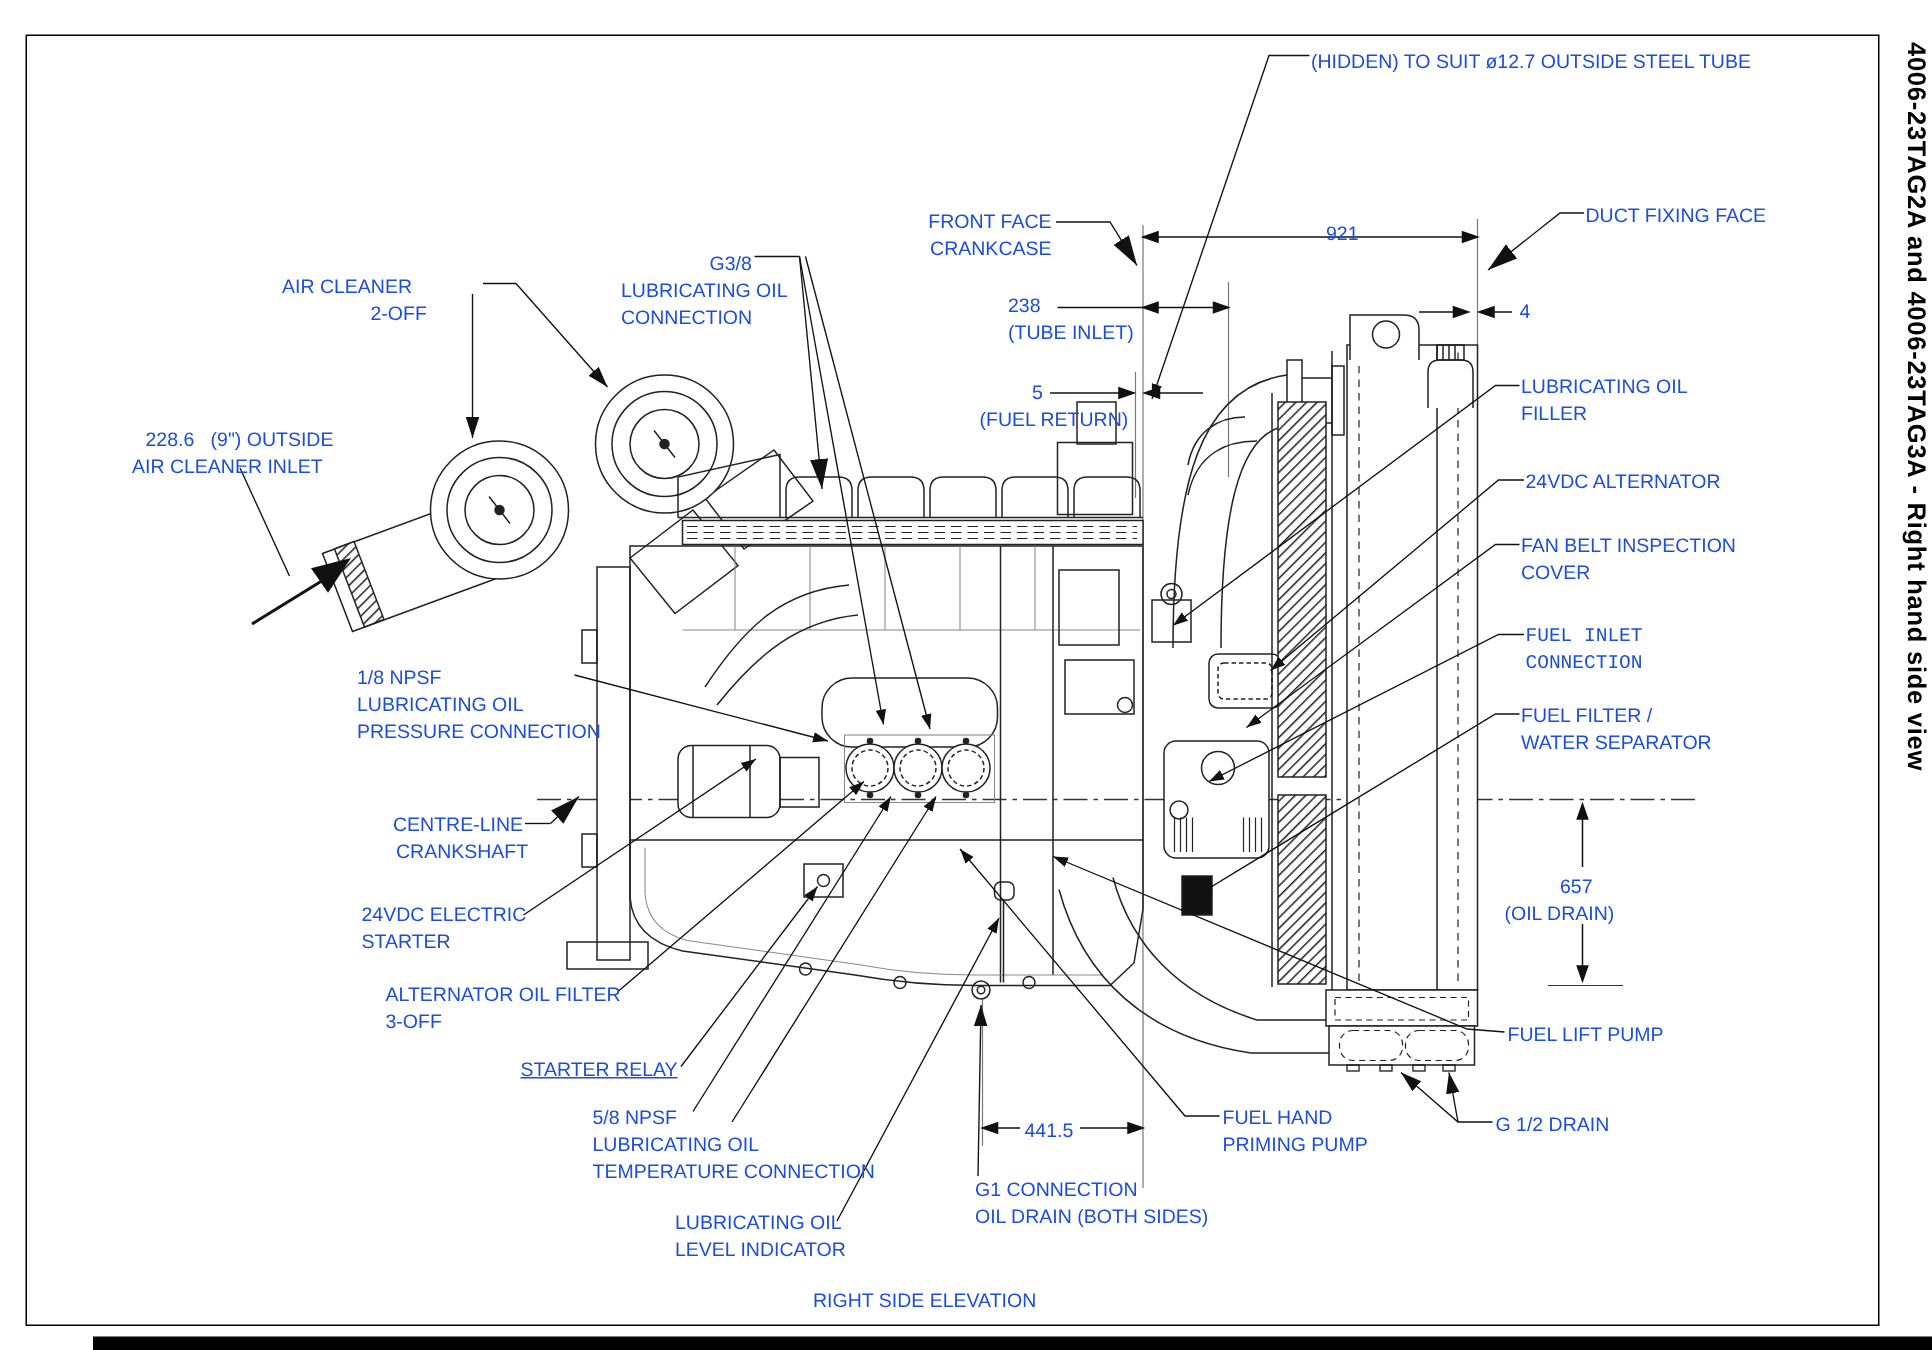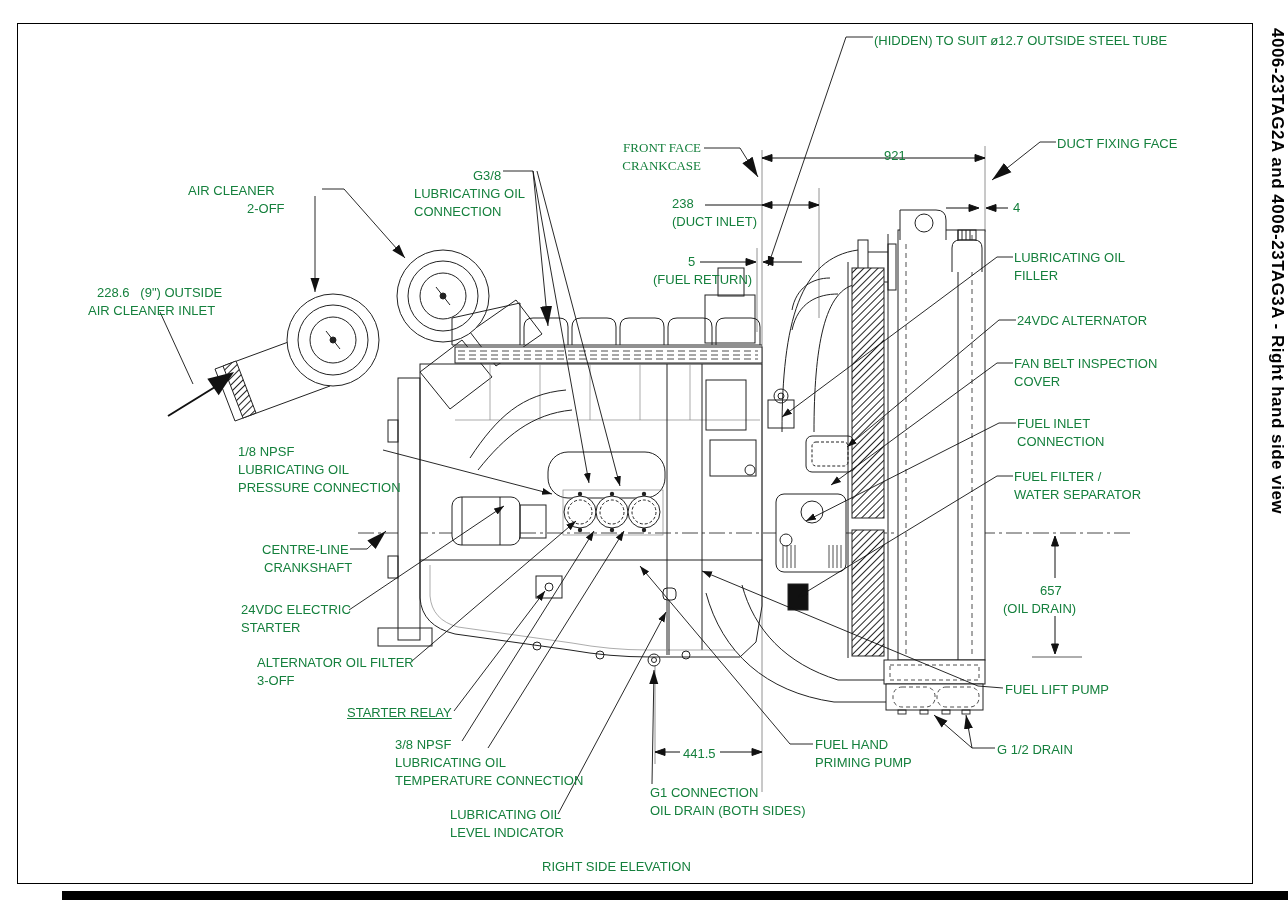--- a/index.html
+++ b/index.html
@@ -5,22 +5,22 @@
   html,body{margin:0;padding:0;background:#e8e8e8;}
   #page{position:relative;width:1288px;height:900px;background:#fff;overflow:hidden;
         font-family:"Liberation Sans",sans-serif;color:#111;}
   #frame{position:absolute;left:17px;top:23px;width:1234px;height:859px;border:1.6px solid #000;}
   #side-title{position:absolute;left:1255px;top:28px;width:32px;height:850px;
               writing-mode:vertical-rl;font-weight:bold;font-size:17px;letter-spacing:.5px;
               white-space:nowrap;color:#000;}
   #footer-bar{position:absolute;left:62px;top:891px;width:1226px;height:9px;background:#000;}
   #art{position:absolute;left:0;top:0;}
   #labels{position:absolute;left:0;top:0;width:1288px;height:900px;pointer-events:none;}
-  .co{position:absolute;font-size:13px;line-height:18px;white-space:pre;color:#15803d;}
-  .co.r{text-align:right;width:300px;font-family:Liberation Serif, serif;}
+  .co{position:absolute;font-size:13px;line-height:18px;white-space:pre;color:#1d4ed8;}
+  .co.r{text-align:right;width:300px;}
 </style>
 </head>
 <body>
 
 <div id="page">
   <div id="frame"></div>
 
   <svg id="art" width="1288" height="900" viewBox="0 0 1288 900">
     <defs>
       <pattern id="hx" width="5" height="5" patternUnits="userSpaceOnUse" patternTransform="rotate(45)">
@@ -275,39 +275,39 @@
       <polyline points="972,748 966,715" marker-end="url(#ar2)"></polyline>
     </g>
   </svg>
 
   <div id="labels">
       <div class="co" style="left: 874px; top: 30px; line-height: 21px;"><div>(HIDDEN) TO SUIT ø12.7 OUTSIDE STEEL TUBE</div></div>
       <div class="co" style="left: 1057px; top: 135px;"><div>DUCT FIXING FACE</div></div>
       <div class="co r" style="left: 401px; top: 139px;"><div>FRONT FACE</div><div>CRANKCASE</div></div>
       <div class="co" style="left: 884px; top: 147px;"><div>921</div></div>
       <div class="co" style="left: 1013px; top: 199px;"><div>4</div></div>
-      <div class="co" style="left: 672px; top: 195px;"><div>238</div><div>(DUCT INLET)</div></div>
+      <div class="co" style="left: 672px; top: 195px;"><div>238</div><div>(TUBE INLET)</div></div>
       <div class="co" style="left: 688px; top: 253px;"><div>5</div><div style="margin-left: -35px;">(FUEL RETURN)</div></div>
       <div class="co" style="left: 188px; top: 182px;"><div>AIR CLEANER</div><div style="margin-left: 59px;">2-OFF</div></div>
       <div class="co" style="left: 97px; top: 284px;"><div>228.6   (9") OUTSIDE</div><div style="margin-left: -9px;">AIR CLEANER INLET</div></div>
       <div class="co" style="left: 414px; top: 167px;"><div style="margin-left: 59px;">G3/8</div><div>LUBRICATING OIL</div><div>CONNECTION</div></div>
       <div class="co" style="left: 1014px; top: 249px;"><div>LUBRICATING OIL</div><div>FILLER</div></div>
       <div class="co" style="left: 1017px; top: 312px;"><div>24VDC ALTERNATOR</div></div>
       <div class="co" style="left: 1014px; top: 355px;"><div>FAN BELT INSPECTION</div><div>COVER</div></div>
-      <div class="co" style="left: 1017px; top: 415px;"><div>FUEL INLET</div><div>CONNECTION</div></div>
+      <div class="co" style="left: 1017px; top: 415px; font-family: Liberation Mono, monospace;"><div>FUEL INLET</div><div>CONNECTION</div></div>
       <div class="co" style="left: 1014px; top: 468px;"><div>FUEL FILTER /</div><div>WATER SEPARATOR</div></div>
       <div class="co" style="left: 1040px; top: 582px;"><div>657</div><div style="margin-left: -37px;">(OIL DRAIN)</div></div>
       <div class="co" style="left: 1005px; top: 681px;"><div>FUEL LIFT PUMP</div></div>
       <div class="co" style="left: 997px; top: 741px;"><div>G 1/2 DRAIN</div></div>
       <div class="co" style="left: 222px; top: 443px; margin-left: 16px;"><div>1/8 NPSF</div><div>LUBRICATING OIL</div><div>PRESSURE CONNECTION</div></div>
       <div class="co" style="left: 262px; top: 541px;"><div>CENTRE-LINE</div><div style="margin-left: 2px;">CRANKSHAFT</div></div>
       <div class="co" style="left: 241px; top: 601px;"><div>24VDC ELECTRIC</div><div>STARTER</div></div>
       <div class="co" style="left: 257px; top: 654px;"><div>ALTERNATOR OIL FILTER</div><div>3-OFF</div></div>
       <div class="co" style="left: 347px; top: 704px; text-decoration: underline;"><div>STARTER RELAY</div></div>
-      <div class="co" style="left: 395px; top: 736px;"><div>3/8 NPSF</div><div>LUBRICATING OIL</div><div>TEMPERATURE CONNECTION</div></div>
+      <div class="co" style="left: 395px; top: 736px;"><div>5/8 NPSF</div><div>LUBRICATING OIL</div><div>TEMPERATURE CONNECTION</div></div>
       <div class="co" style="left: 683px; top: 745px;"><div>441.5</div></div>
       <div class="co" style="left: 450px; top: 806px;"><div>LUBRICATING OIL</div><div>LEVEL INDICATOR</div></div>
       <div class="co" style="left: 650px; top: 784px;"><div>G1 CONNECTION</div><div>OIL DRAIN (BOTH SIDES)</div></div>
       <div class="co" style="left: 815px; top: 736px;"><div>FUEL HAND</div><div>PRIMING PUMP</div></div>
       <div class="co" style="left: 542px; top: 858px;"><div>RIGHT SIDE ELEVATION</div></div>
     </div>
 
   <div id="side-title">4006-23TAG2A and 4006-23TAG3A - Right hand side view</div>
 
   <div id="footer-bar"></div>

